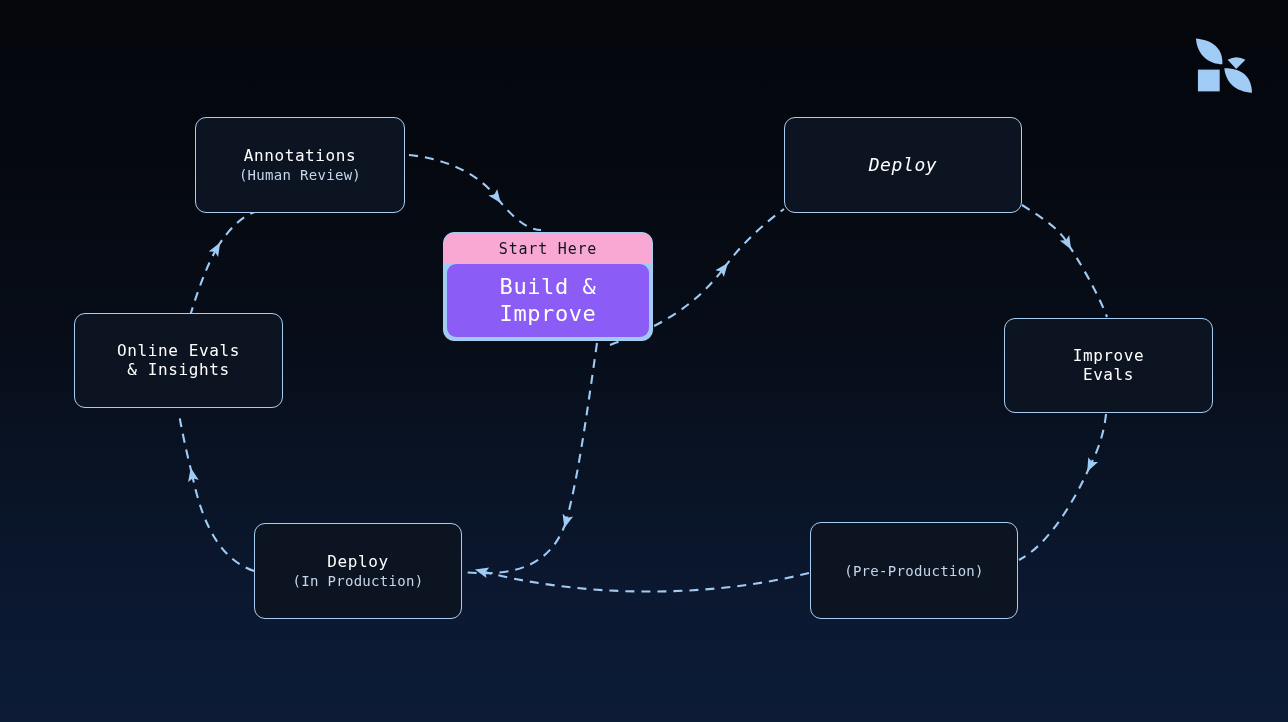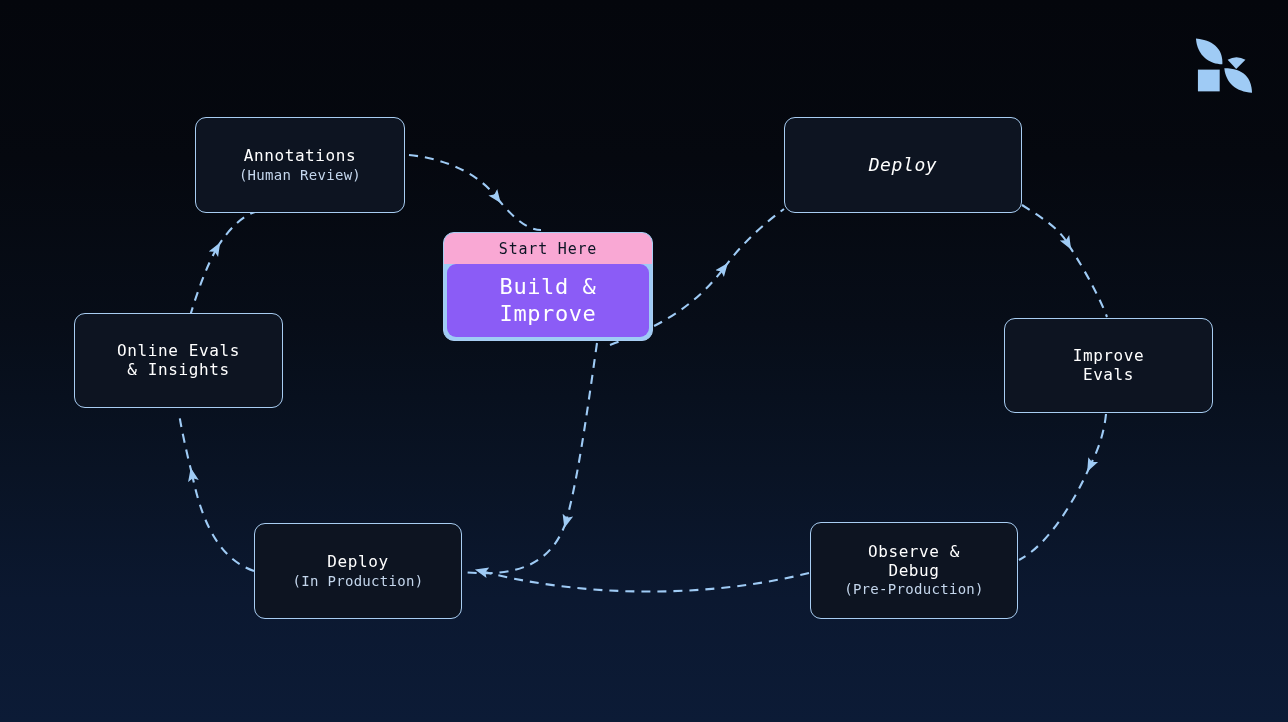--- a/index.html
+++ b/index.html
@@ -190,22 +190,20 @@
   <div class="node" id="node-deploy">
     <div class="title">Deploy</div>
   </div>
 
   <div class="node" id="node-offline-evals">
     <div class="title">Improve
 Evals</div>
   </div>
 
   <div class="node" id="node-observe-debug">
-    <div class="title">Observe &amp;
-Debug</div>
     <div class="subtitle">(Pre-Production)</div>
   </div>
 
   <div id="card-start">
     <div class="badge">Start Here</div>
     <div class="inner">Build &amp;
 Improve</div>
   </div>
 
   <svg id="logo" viewBox="0 0 100 100" xmlns="http://www.w3.org/2000/svg">

